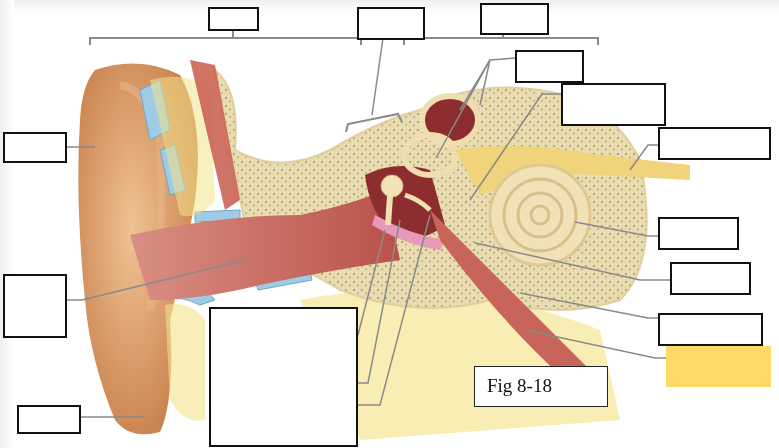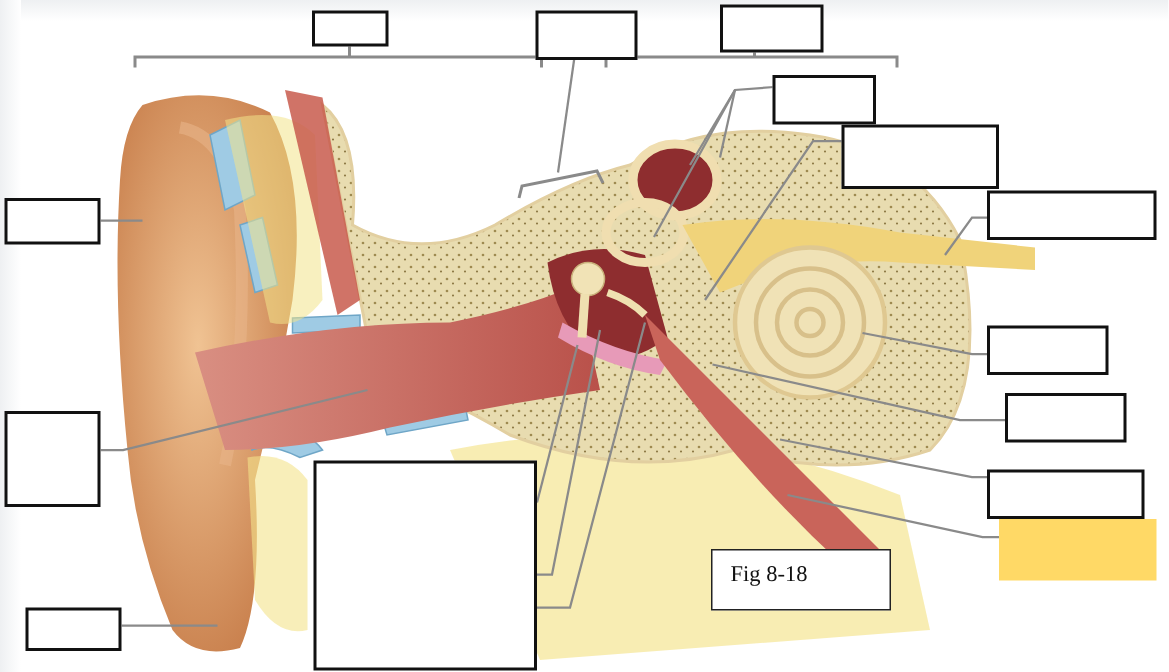--- a/index.html
+++ b/index.html
@@ -2,21 +2,21 @@
 <html><head>
 <meta charset="utf-8">
 <style>
   html,body{margin:0;padding:0;}
   body{width:779px;height:448px;position:relative;overflow:hidden;background:#ffffff;font-family:"Liberation Serif",serif;}
   #stage{position:absolute;left:0;top:0;width:779px;height:448px;}
   .topfade{position:absolute;left:0;top:0;width:779px;height:14px;background:linear-gradient(#eef0f2,#ffffff);}
   .leftfade{position:absolute;left:0;top:0;width:14px;height:448px;background:linear-gradient(90deg,#eef0f2,#ffffff);}
   .label-box{position:absolute;background:#fff;border:2px solid #111;box-sizing:border-box;}
   .label-box.highlight{background:#ffd966;border:none;}
-  .fig-caption{position:absolute;left:474px;top:366px;width:120px;height:41px;border:1.5px solid #222;background:#fff;box-sizing:border-box;font-size:15px;padding:8px 0 0 12px;color:#111;}
+  .fig-caption{position:absolute;left:474px;top:366px;width:134px;height:41px;border:1.5px solid #222;background:#fff;box-sizing:border-box;font-size:19px;padding:8px 0 0 12px;color:#111;}
   svg{position:absolute;left:0;top:0;}
 </style>
 </head>
 <body>
 
 <div id="stage">
   <div class="topfade"></div>
   <div class="leftfade"></div>
 
   <svg width="779" height="448" viewBox="0 0 779 448">

